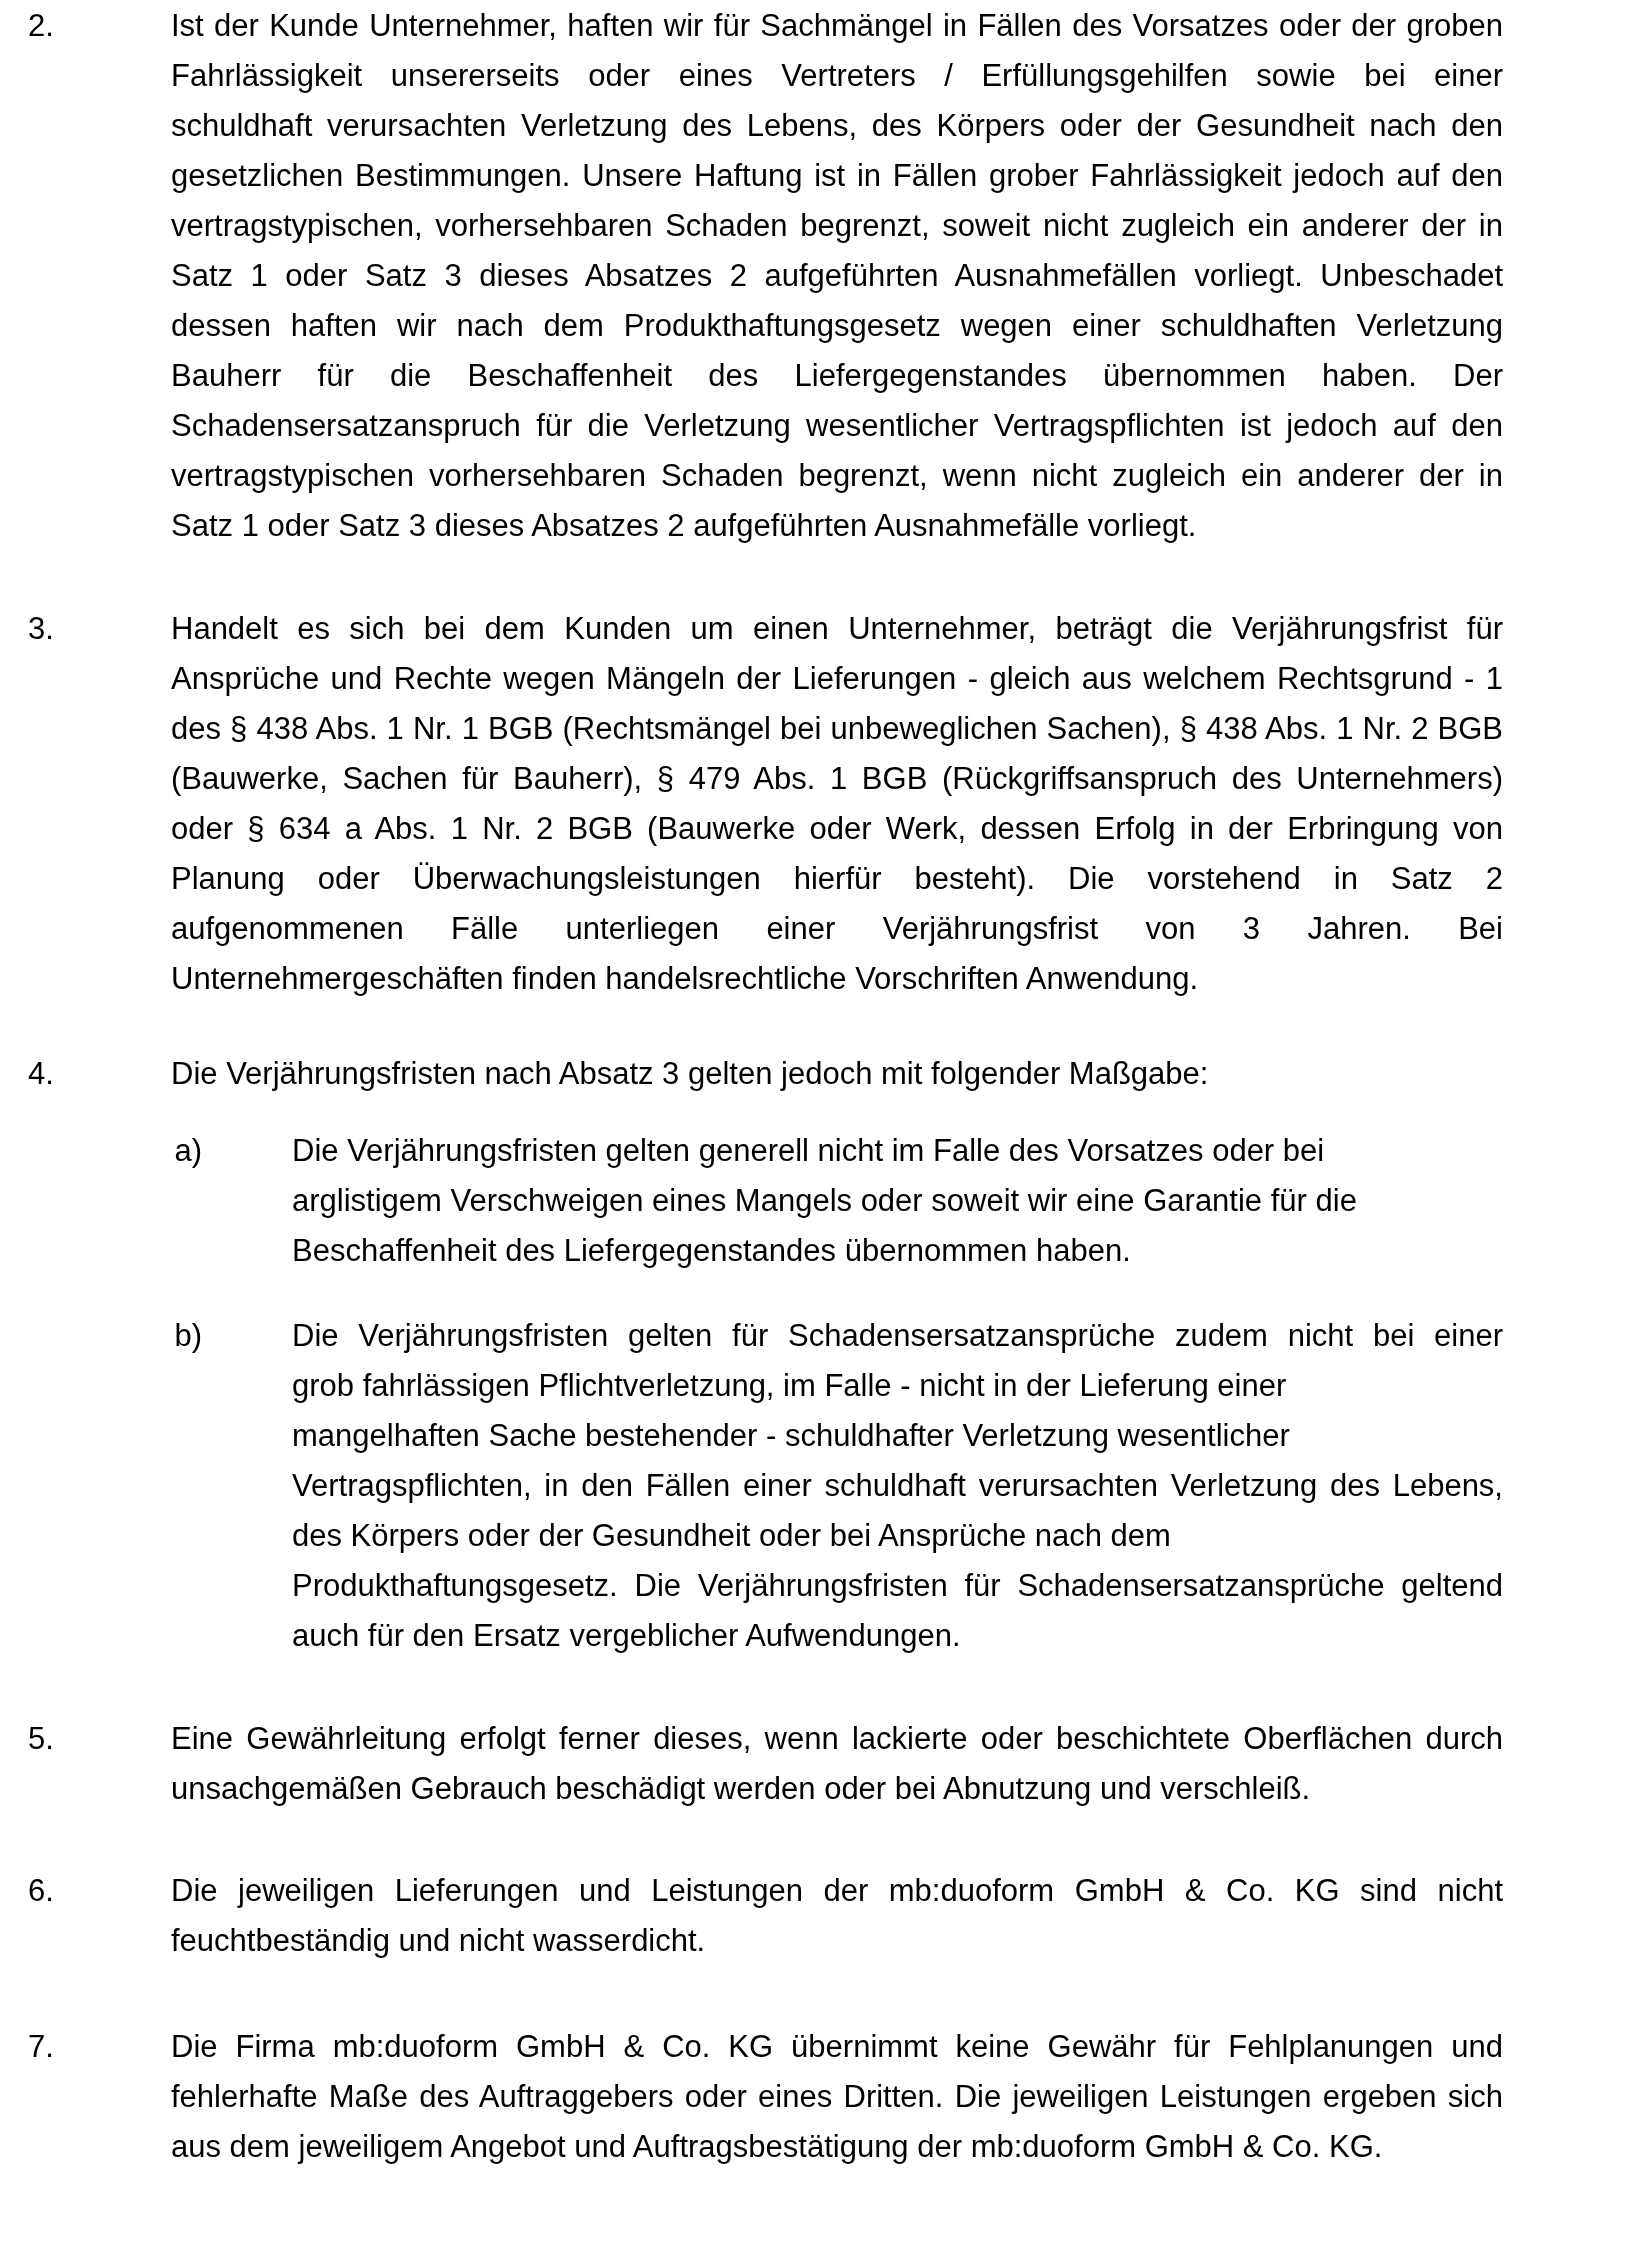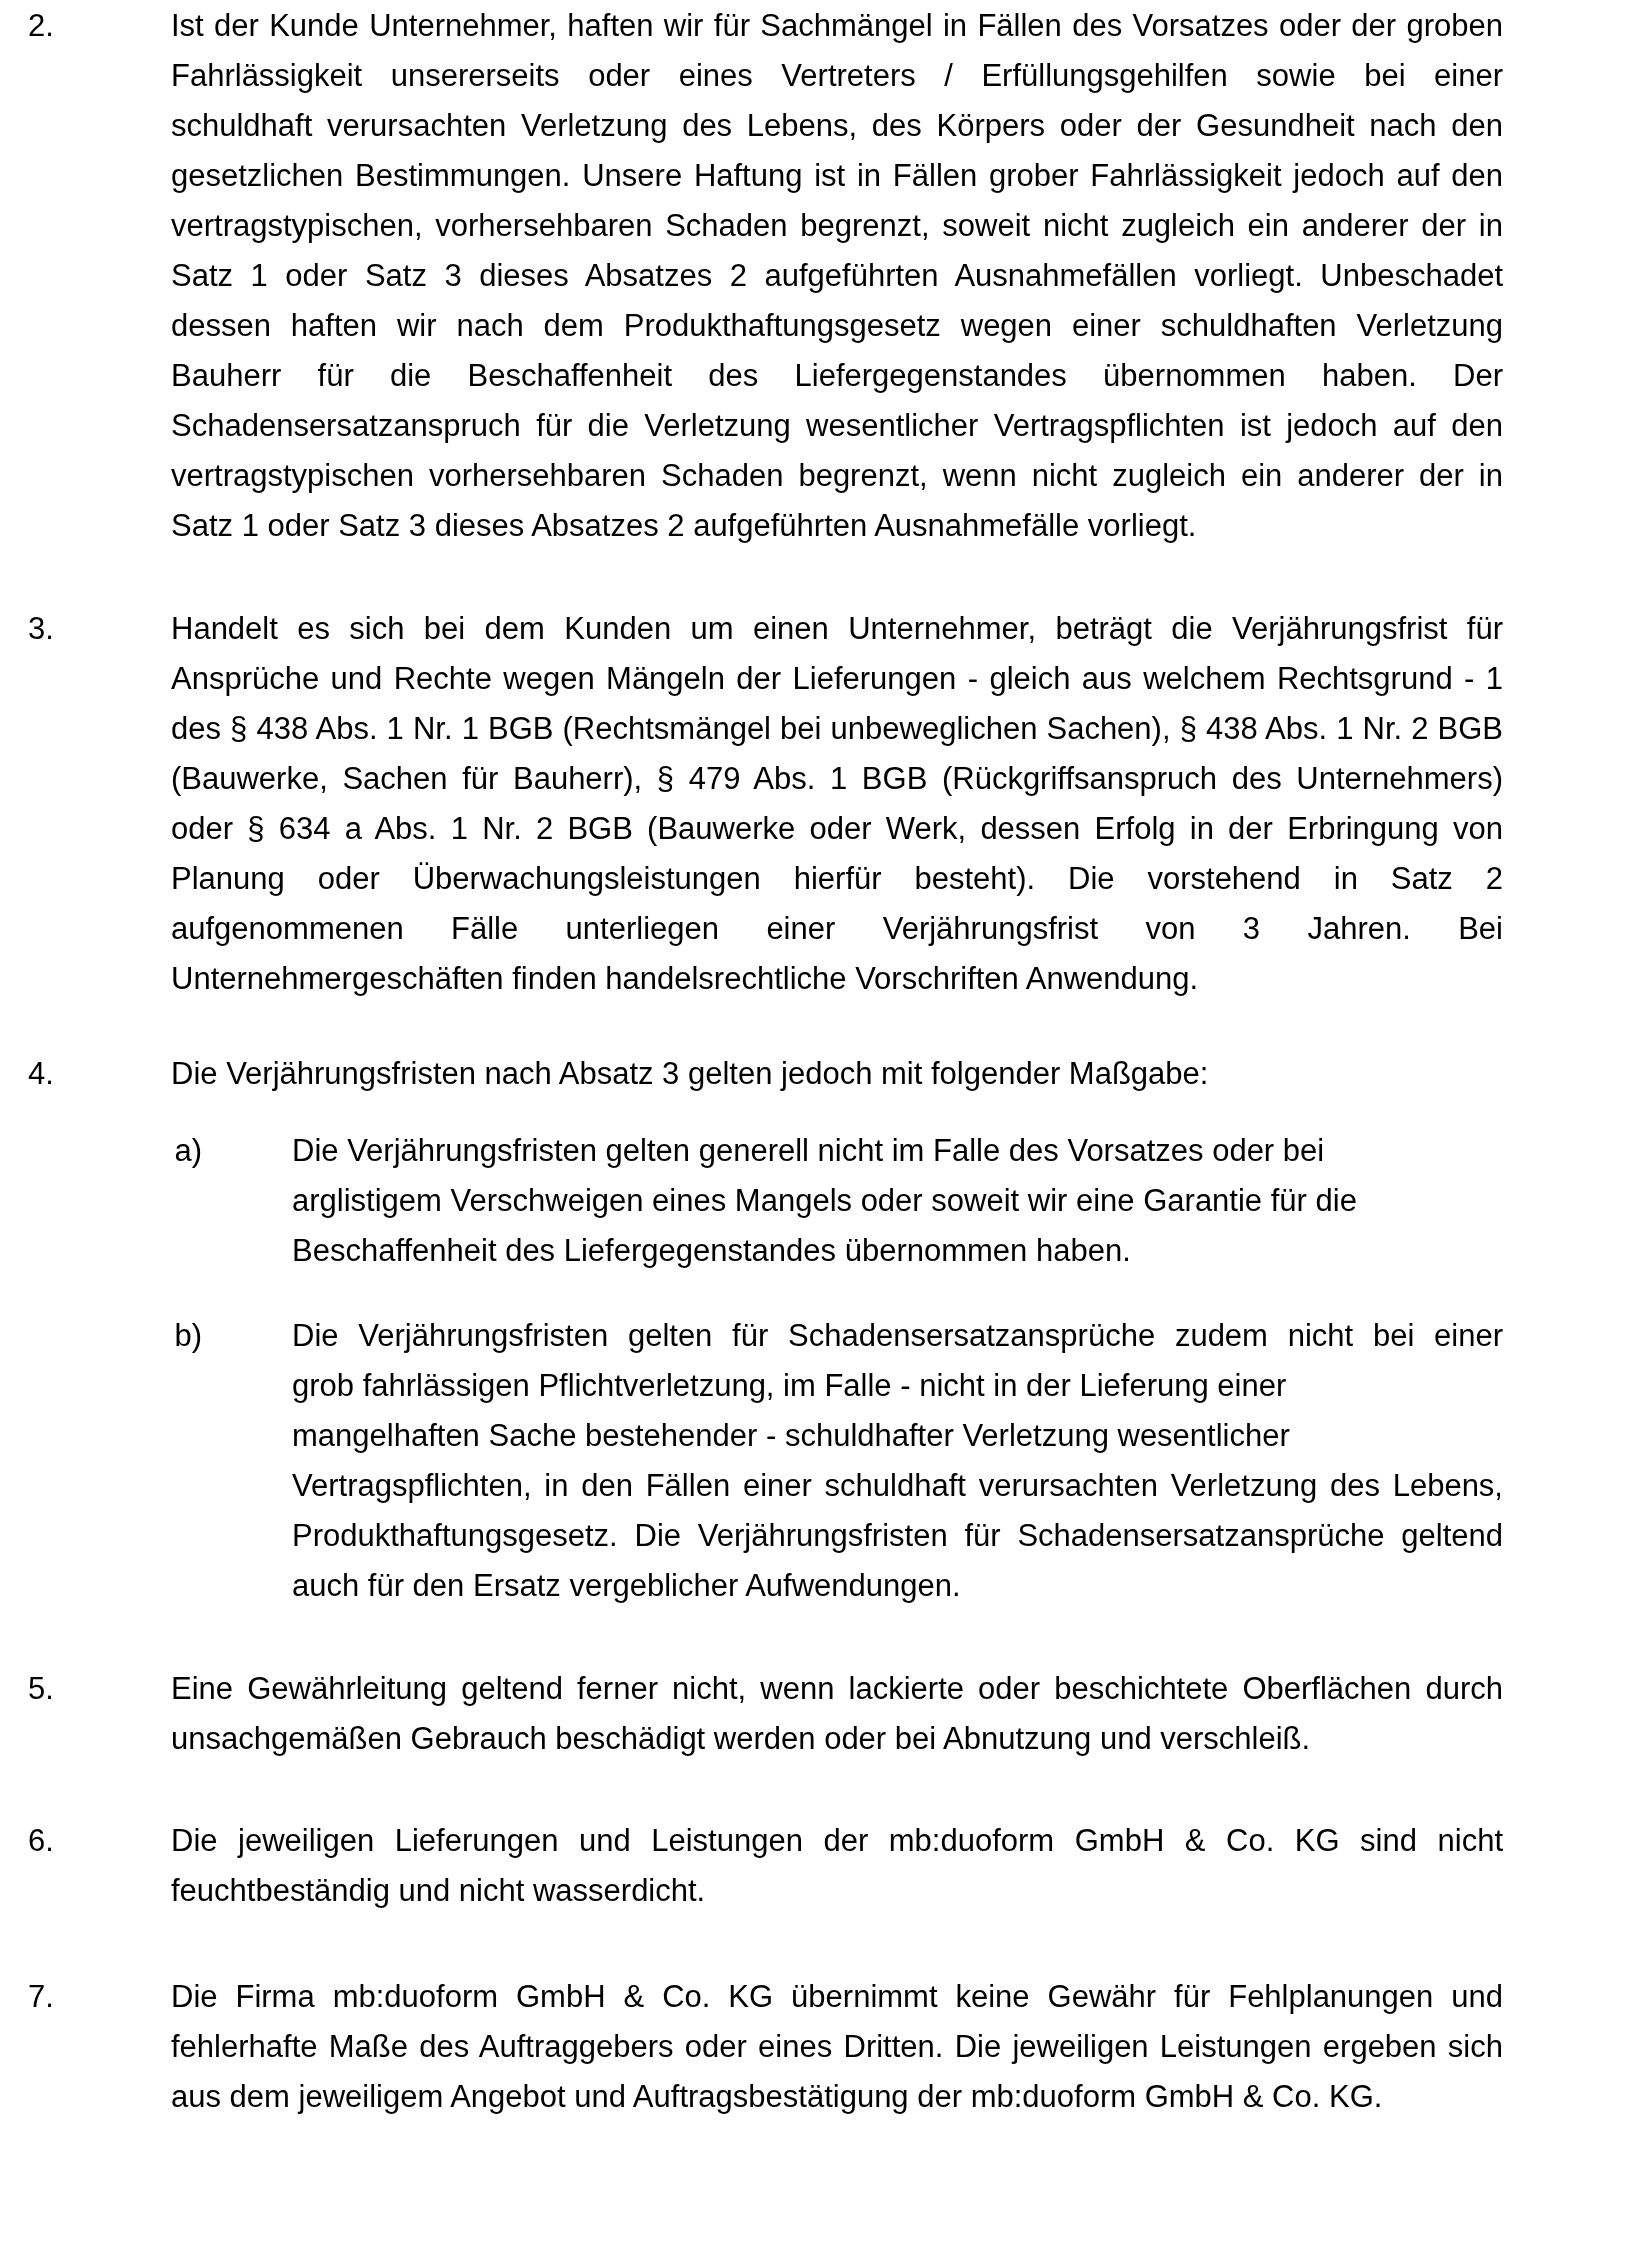--- a/index.html
+++ b/index.html
@@ -95,31 +95,32 @@
         </div>
       </div>
 
       <div class="sub mt41">
         <div class="letter">b)</div>
         <div class="sbody">
           <div class="line j">Die Verjährungsfristen gelten für Schadensersatzansprüche zudem nicht bei einer</div>
           <div class="line">grob fahrlässigen Pflichtverletzung, im Falle - nicht in der Lieferung einer</div>
           <div class="line">mangelhaften Sache bestehender - schuldhafter Verletzung wesentlicher</div>
           <div class="line j">Vertragspflichten, in den Fällen einer schuldhaft verursachten Verletzung des Lebens,</div>
+          <div class="line">des Körpers oder der Gesundheit oder bei Ansprüche nach dem</div>
           <div class="line j">Produkthaftungsgesetz. Die Verjährungsfristen für Schadensersatzansprüche geltend</div>
           <div class="line">auch für den Ersatz vergeblicher Aufwendungen.</div>
         </div>
       </div>
     </div>
   </div>
 
   <div class="item mb61">
     <div class="num">5.</div>
     <div class="ibody">
-      <div class="line j">Eine Gewährleitung geltend ferner nicht, wenn lackierte oder beschichtete Oberflächen durch</div>
+      <div class="line j">Eine Gewährleitung erfolgt ferner dieses, wenn lackierte oder beschichtete Oberflächen durch</div>
       <div class="line">unsachgemäßen Gebrauch beschädigt werden oder bei Abnutzung und verschleiß.</div>
     </div>
   </div>
 
   <div class="item mb65">
     <div class="num">6.</div>
     <div class="ibody">
       <div class="line j">Die jeweiligen Lieferungen und Leistungen der mb:duoform GmbH &amp; Co. KG sind nicht</div>
       <div class="line">feuchtbeständig und nicht wasserdicht.</div>
     </div>

